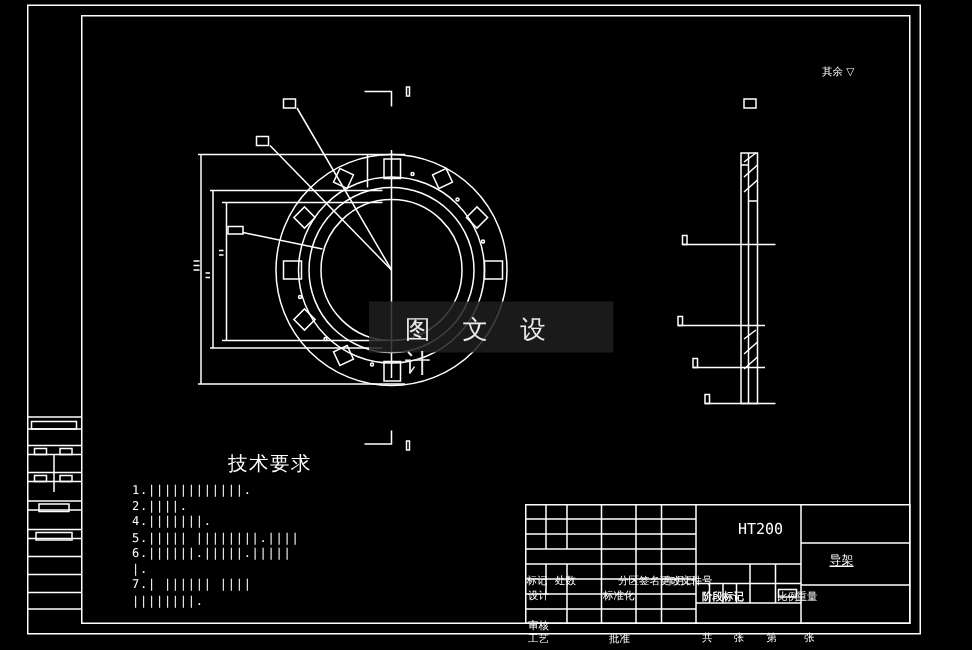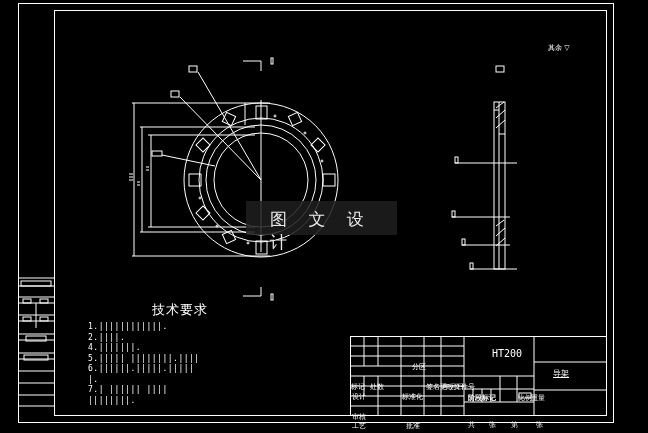--- a/index.html
+++ b/index.html
@@ -7,21 +7,21 @@
            font-family:"DejaVu Sans", sans-serif; color:#fff; }
     .canvas { position:absolute; left:0; top:0; width:648px; height:433px; }
     svg { position:absolute; left:0; top:0; }
     .txt { position:absolute; color:#fff; white-space:nowrap; line-height:1; }
     .tech-title { left:152px; top:303px; font-size:13px; letter-spacing:1px; }
     .tech-lines { left:88px; top:322px; font-size:8px; font-family:"DejaVu Sans Mono", monospace; line-height:10.5px; white-space:pre; letter-spacing:0.5px; }
     .roughness { left:548px; top:45px; font-size:7px; }
     .material { left:492px; top:349px; font-size:10px; font-family:"DejaVu Sans Mono", monospace; }
     .drawing-name { left:553px; top:370px; font-size:8px;text-decoration:underline; }
     .tb { position:absolute; font-size:7px; color:#fff; white-space:nowrap; line-height:1;margin-top:16px; }
-    .watermark { position:absolute; left:246px; top:201px; width:151px; height:34px;
+    .watermark { position:absolute; left:246px; top:201px; width:163px; height:34px;
                  background:rgba(30,30,30,0.85); }
     .watermark span { position:absolute; left:24px; top:7px; font-size:17px; letter-spacing:8px; color:#e8e8e8; }
   </style>
 </head>
 <body>
 
 <div class="canvas">
 <svg width="648" height="433" viewBox="0 0 648 433">
   <g stroke="#fff" fill="none" stroke-width="1">
 
@@ -164,21 +164,21 @@
 
 <div class="txt roughness">其余 ▽</div>
 <div class="txt tech-title">技术要求</div>
 <div class="txt tech-lines"><div>1.||||||||||||.</div><div>2.||||.</div><div>4.|||||||.</div><div>5.||||| ||||||||.||||</div><div>6.||||||.|||||.|||||</div><div>|.</div><div>7.| |||||| ||||</div><div>||||||||.</div></div>
 
 <div class="txt material">HT200</div>
 <div class="txt drawing-name">导架</div>
 
 <div class="tb" style="left:351px;top:368px;">标记</div>
 <div class="tb" style="left:370px;top:368px;">处数</div>
-<div class="tb" style="left:380px;top:348px;padding-left:32px;">分区</div>
+<div class="tb" style="left:380px;top:368px;padding-left:32px;">分区</div>
 <div class="tb" style="left:402px;top:368px;padding-left:38px;">更改文件号</div>
 <div class="tb" style="left:426px;top:368px;">签名</div>
 <div class="tb" style="left:443px;top:368px;">年月日</div>
 <div class="tb" style="left:352px;top:378px;">设计</div>
 <div class="tb" style="left:402px;top:378px;">标准化</div>
 <div class="tb" style="left:352px;top:398px;">审核</div>
 <div class="tb" style="left:352px;top:407px;">工艺</div>
 <div class="tb" style="left:406px;top:407px;">批准</div>
 <div class="tb" style="left:468px;top:379px;font-weight:bold;">阶段标记</div>
 <div class="tb" style="left:501px;top:379px;padding-left:30px;">重量</div>

